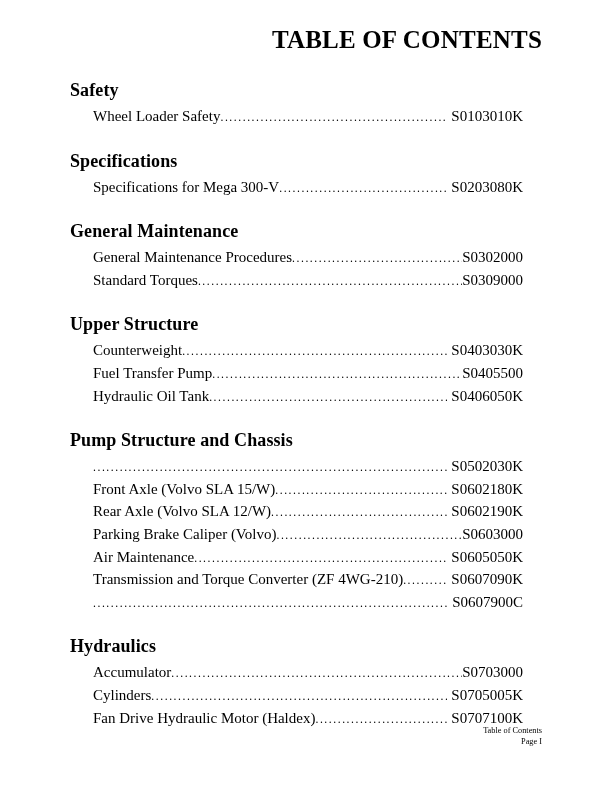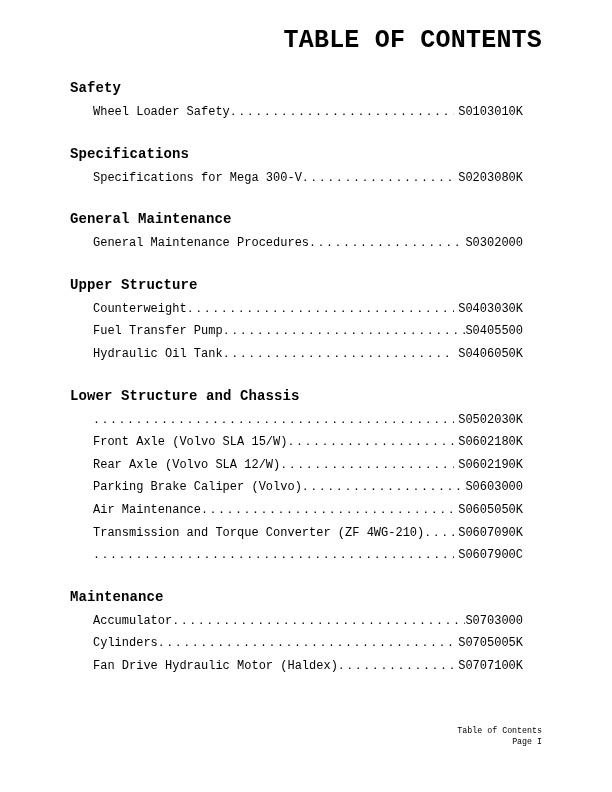--- a/index.html
+++ b/index.html
@@ -5,21 +5,21 @@
   html, body {
     margin: 0;
     padding: 0;
     background: #ffffff;
   }
   .page {
     position: relative;
     width: 612px;
     height: 792px;
     background: #ffffff;
-    font-family: Liberation Mono, monospace;
+    font-family: Liberation Serif, serif;
     color: #000000;
     overflow: hidden;
     box-sizing: border-box;
   }
   .doc-title {
     position: absolute;
     top: 26px;
     right: 70px;
     font-size: 25px;
     font-weight: bold;
@@ -29,34 +29,34 @@
   .toc {
     position: absolute;
     top: 80px;
     left: 70px;
     width: 453px;
   }
   .section {
     margin-bottom: 0;
   }
   .section-title {
-    font-size: 14px;
+    font-size: 18px;
     font-weight: bold;
     margin-top: 22px;
     margin-bottom: 5px;
     letter-spacing: 0.1px;
   }
   .section:first-child .section-title {
     margin-top: 0;
   }
   .entry {
     display: flex;
     align-items: baseline;
     margin-left: 23px;
-    font-size: 12px;
+    font-size: 15px;
     line-height: 21.6px;
     white-space: nowrap;
     overflow: hidden;
   }
   .entry-label {
     flex: 0 0 auto;
   }
   .entry-leader {
     flex: 1 1 auto;
     overflow: hidden;
@@ -108,41 +108,46 @@
           <span class="entry-code">S0203080K</span>
         </div>
       </div>
       <div class="section">
         <div class="section-title">General Maintenance</div>
         <div class="entry">
           <span class="entry-label">General Maintenance Procedures</span>
           <span class="entry-leader" style="margin-left: 0px;"></span>
           <span class="entry-code">S0302000</span>
         </div>
+        <div class="entry">
+          <span class="entry-label">Standard Torques</span>
+          <span class="entry-leader" style="margin-left: 0px;"></span>
+          <span class="entry-code">S0309000</span>
+        </div>
       </div>
       <div class="section">
         <div class="section-title">Upper Structure</div>
         <div class="entry">
           <span class="entry-label">Counterweight</span>
           <span class="entry-leader" style="margin-right: 4px; margin-left: 0px;"></span>
           <span class="entry-code">S0403030K</span>
         </div>
         <div class="entry">
           <span class="entry-label">Fuel Transfer Pump</span>
           <span class="entry-leader" style="margin-left: 0px;"></span>
           <span class="entry-code">S0405500</span>
         </div>
         <div class="entry">
           <span class="entry-label">Hydraulic Oil Tank</span>
           <span class="entry-leader" style="margin-right: 4px; margin-left: 0px;"></span>
           <span class="entry-code">S0406050K</span>
         </div>
       </div>
       <div class="section">
-        <div class="section-title">Lower Structure and Chassis</div>
+        <div class="section-title">Pump Structure and Chassis</div>
         <div class="entry">
           <span class="entry-leader" style="margin-right: 4px;"></span>
           <span class="entry-code">S0502030K</span>
         </div>
       </div>
       <div class="section">
         <div class="entry">
           <span class="entry-label">Front Axle (Volvo SLA 15/W)</span>
           <span class="entry-leader" style="margin-right: 4px;"></span>
           <span class="entry-code">S0602180K</span>
@@ -166,21 +171,21 @@
           <span class="entry-label">Transmission and Torque Converter (ZF 4WG-210)</span>
           <span class="entry-leader" style="margin-right: 4px;"></span>
           <span class="entry-code">S0607090K</span>
         </div>
         <div class="entry">
           <span class="entry-leader" style="margin-right: 4px;"></span>
           <span class="entry-code">S0607900C</span>
         </div>
       </div>
       <div class="section">
-        <div class="section-title">Maintenance</div>
+        <div class="section-title">Hydraulics</div>
         <div class="entry">
           <span class="entry-label">Accumulator</span>
           <span class="entry-leader" style="margin-left: 0px;"></span>
           <span class="entry-code">S0703000</span>
         </div>
         <div class="entry">
           <span class="entry-label">Cylinders</span>
           <span class="entry-leader" style="margin-right: 4px; margin-left: 0px;"></span>
           <span class="entry-code">S0705005K</span>
         </div>

